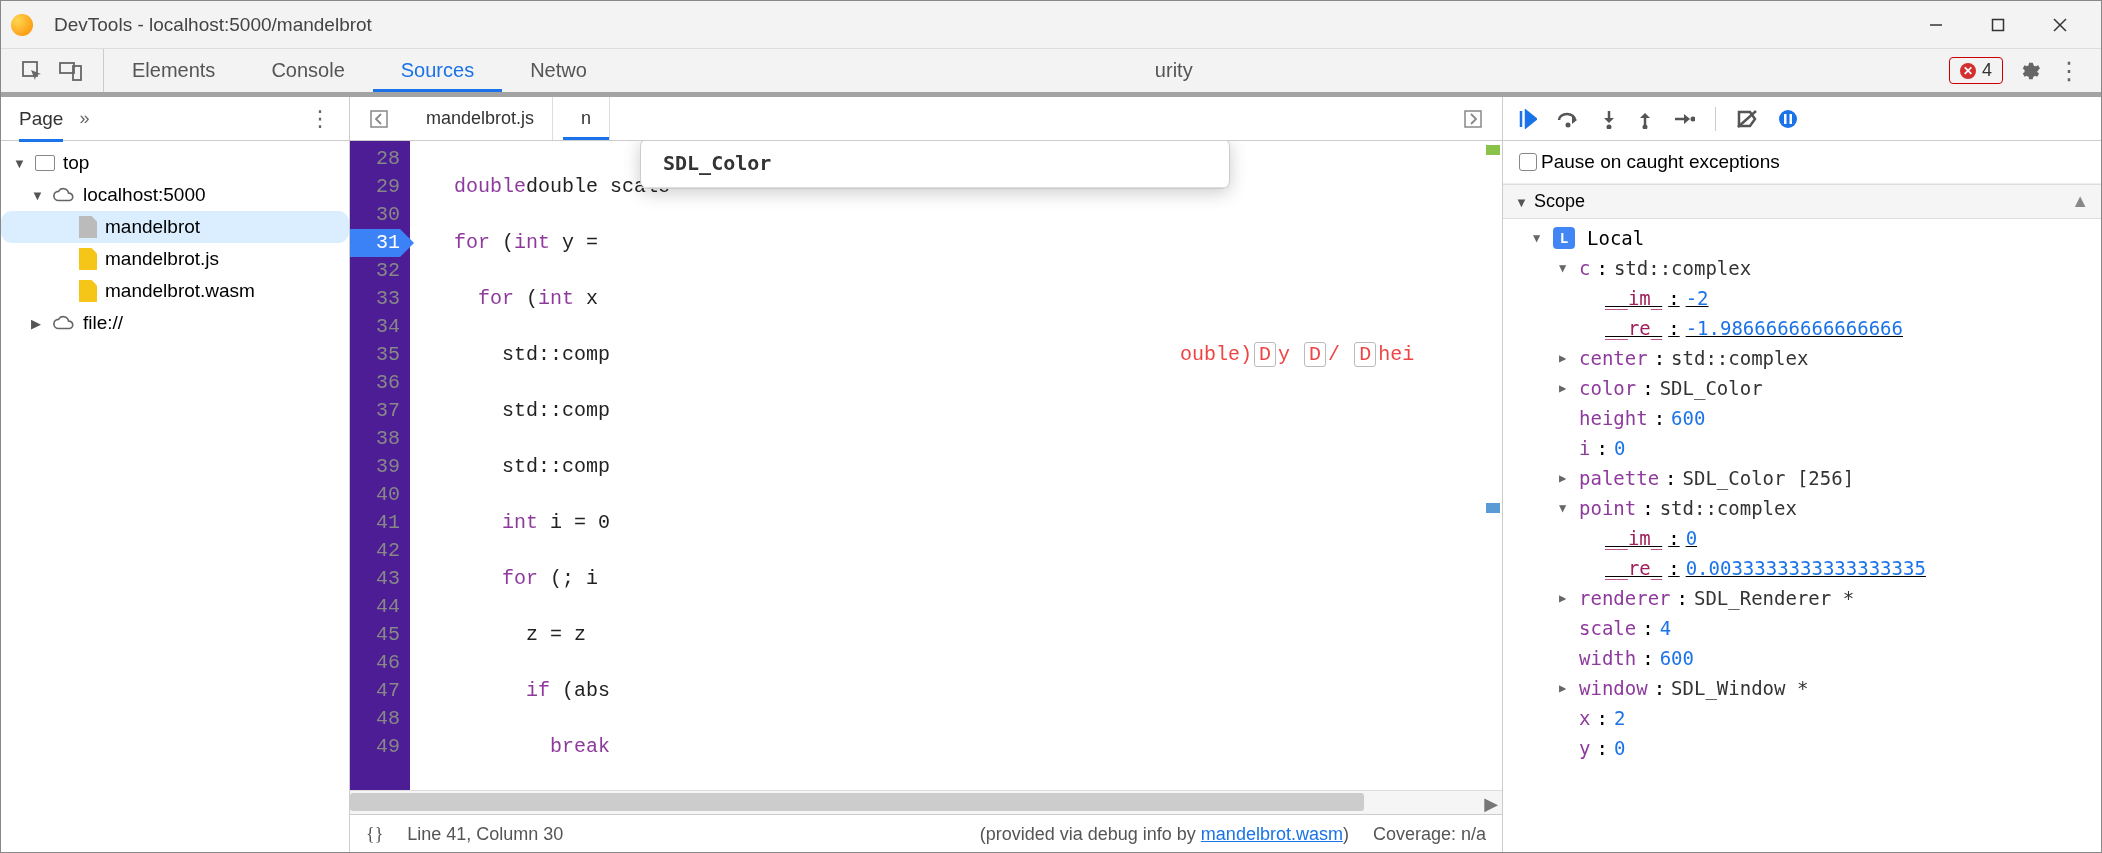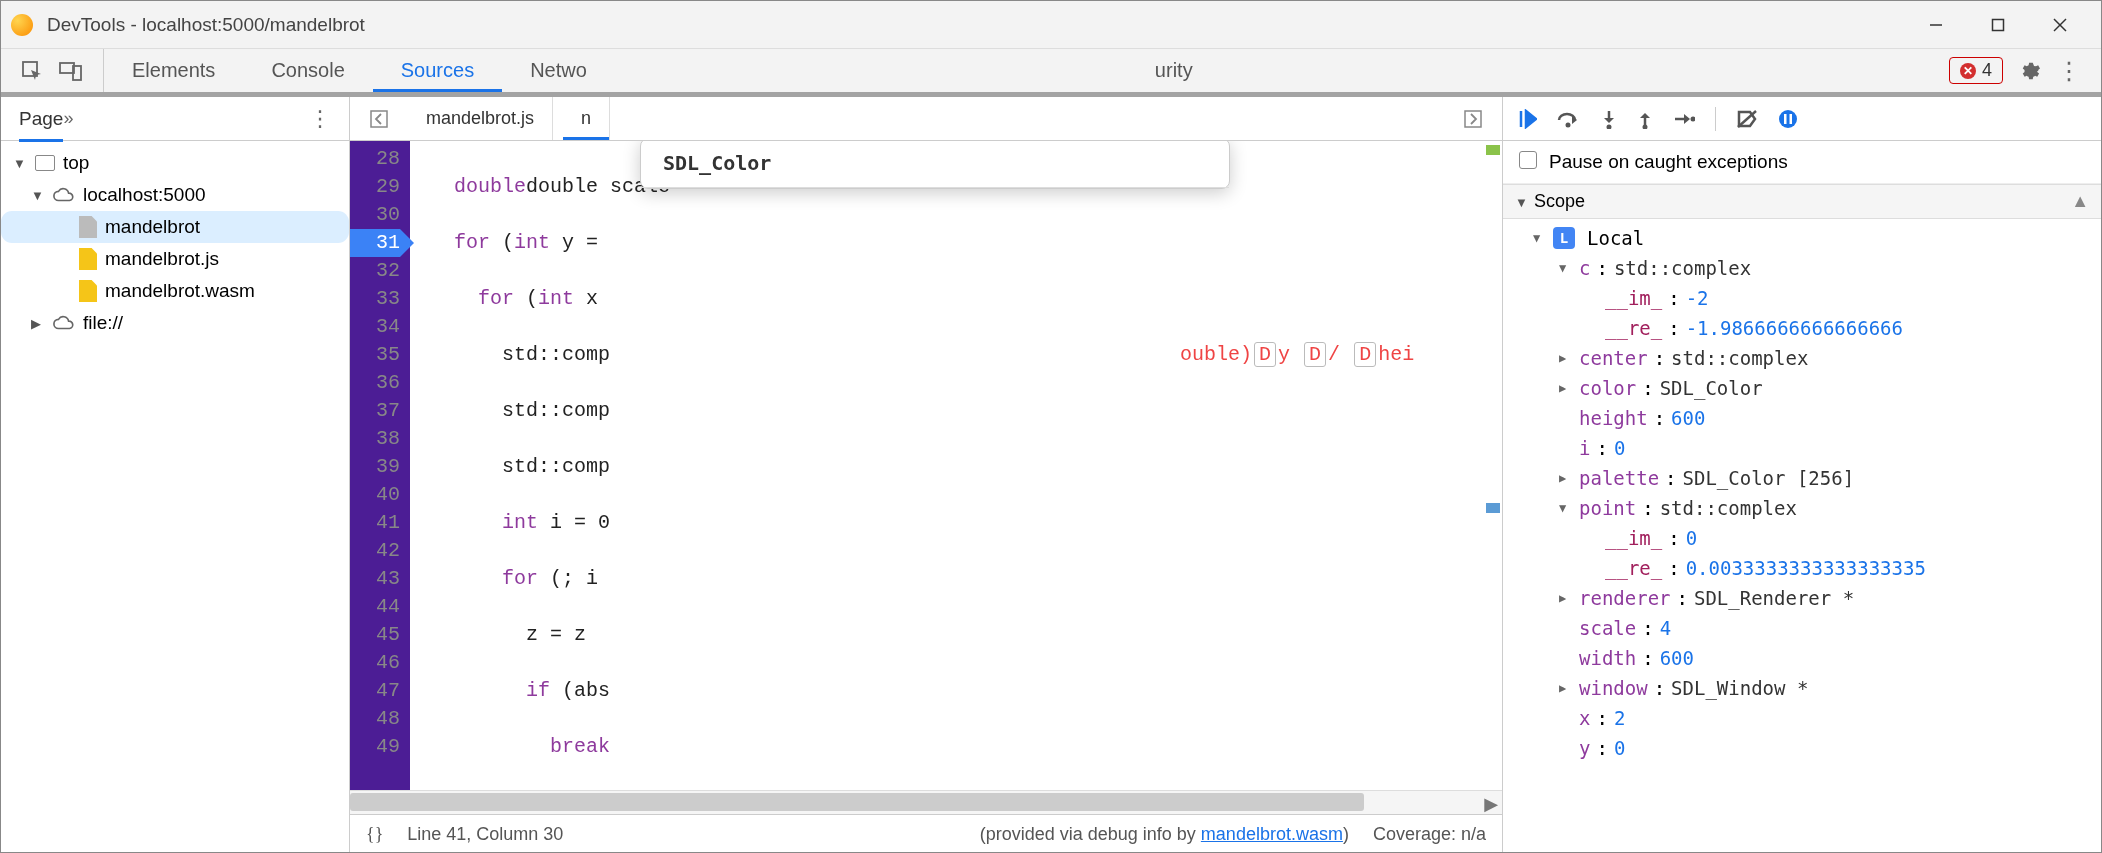--- a/index.html
+++ b/index.html
@@ -1,17 +1,17 @@
 <!DOCTYPE html>
 <html><head>
 <meta charset="utf-8">
 <style>
 * { margin: 0; padding: 0; box-sizing: border-box; }
 body { font-family: "Segoe UI", Arial, sans-serif; font-size: 18px; background: #fff; width: 2102px; height: 853px; overflow: hidden; border: 1px solid #888; }
-.titlebar { height: 48px; background: #f3f3f3; display: flex; align-items: center; padding: 0 10px; border-bottom: 1px solid #ddd; }
+.titlebar { height: 48px; background: #f3f3f3; display: flex; align-items: center; padding: 0 10px; border-bottom: 1px solid #ddd; gap: 7px; }
 .titlebar-icon { width: 22px; height: 22px; border-radius: 50%; background: radial-gradient(circle at 30% 30%, #ffd54f, #fb8c00); margin-right: 14px; }
 .titlebar-text { flex: 1; color: #444; font-size: 19px; }
 .win-btns { display: flex; gap: 0; }
 .win-btn { width: 62px; height: 42px; display: flex; align-items: center; justify-content: center; color: #333; }
 .tabbar { height: 48px; background: #f3f3f3; display: flex; align-items: center; border-bottom: 5px solid #a3a3a3; position: relative; }
 .tab-icons-left { display: flex; gap: 16px; padding: 0 20px; align-items: center; border-right: 1px solid #ccc; height: 100%; }
 .tab-list { display: flex; height: 100%; }
 .tab-item { padding: 0 28px; display: flex; align-items: center; color: #555; cursor: pointer; position: relative; font-size: 20px; }
 .tab-item.active { color: #1a73e8; }
 .tab-item.active::after { content: ''; position: absolute; bottom: 0; left: 0; right: 0; height: 3px; background: #1a73e8; }
@@ -55,33 +55,33 @@
 .tooltip-title { font-weight: bold; padding: 12px 22px; border-bottom: 1px solid #ddd; color: #333; }
 .tooltip-body { padding: 10px 22px 18px; line-height: 30px; }
 .tooltip-body .k { color: #8e3a9d; }
 .tooltip-body .v { color: #1a73e8; }
 .panel-right { width: 598px; display: flex; flex-direction: column; }
 .debug-toolbar { height: 44px; border-bottom: 1px solid #ccc; display: flex; align-items: center; padding: 0 16px; gap: 20px; }
 .debug-btn { color: #555; cursor: pointer; display: flex; align-items: center; }
 .debug-btn.resume { color: #1a73e8; }
 .debug-btn.pause-exc { color: #1a73e8; }
 .sep { width: 1px; height: 24px; background: #ccc; }
-.check-row { display: flex; align-items: flex-start; padding: 10px 16px; gap: 12px; font-size: 19px; border-bottom: 1px solid #eee; }
+.check-row { display: flex; align-items: center; padding: 10px 16px; gap: 4px; font-size: 19px; border-bottom: 1px solid #eee; }
 .checkbox { width: 18px; height: 18px; border: 1.5px solid #888; border-radius: 3px; }
 .scope-hdr { background: #f5f5f5; padding: 6px 12px; display: flex; align-items: center; gap: 6px; font-size: 18px; border-bottom: 1px solid #ddd; border-top: 1px solid #ddd; justify-content: space-between; }
 .scope-body { flex: 1; overflow: auto; font-family: Consolas, monospace; font-size: 19px; line-height: 30px; padding: 4px 0; position: relative; }
 .scope-row { display: flex; align-items: center; padding: 0 14px; gap: 6px; }
 .scope-row .tri-s { width: 14px; font-size: 12px; color: #666; }
 .scope-row .label { color: #8e3a9d; }
 .scope-row .labelp { color: #a11f5c; }
 .scope-row .value { color: #333; }
 .scope-row .valnum { color: #1a73e8; }
 .scope-indent-1 { padding-left: 30px; }
 .scope-indent-2 { padding-left: 56px; }
-.scope-indent-3 { padding-left: 82px; }
+.scope-indent-3 { padding-left: 82px; text-decoration: underline; }
 .local-badge { display: inline-flex; width: 22px; height: 22px; background: #4285f4; color: #fff; font-size: 14px; font-weight: bold; align-items: center; justify-content: center; border-radius: 4px; margin-right: 6px; }
 .hscroll { height: 24px; background: #f5f5f5; border-top: 1px solid #ddd; position: relative; }
 .hscroll-thumb { position: absolute; left: 0; top: 2px; height: 18px; width: 88%; background: #ccc; border-radius: 3px; }
 .hscroll-arrow { position: absolute; right: 4px; top: 2px; color: #777; }
 .vscroll-ind { position: absolute; right: 0; top: 0; width: 18px; height: 100%; }
 .vscroll-mark { position: absolute; right: 2px; width: 14px; height: 10px; background: #8bc34a; }
 svg { display: block; }
 </style>
 </head>
 <body>
@@ -141,21 +141,21 @@
           <path fill="#666" d="M12 8a4 4 0 100 8 4 4 0 000-8zm9 4a7 7 0 00-.1-1.2l2-1.6-2-3.4-2.4 1a7 7 0 00-2-.1L15 3h-4l-.5 2.6a7 7 0 00-2 1.2l-2.4-1-2 3.4 2 1.6A7 7 0 006 12c0 .4 0 .8.1 1.2l-2 1.6 2 3.4 2.4-1a7 7 0 002 1.2L11 21h4l.5-2.6a7 7 0 002-1.2l2.4 1 2-3.4-2-1.6c.1-.4.1-.8.1-1.2z"></path>
         </svg>
       </span>
     <span style="font-size:24px;color:#666">⋮</span>
   </div>
 </div>
 
 <div class="main">
   <div class="panel-left">
     <div class="panel-left-header">
-      <div style="display:flex;align-items:center">
+      <div style="display:flex;gap:16px;align-items:center">
         <span class="page-tab">Page</span>
         <span style="color:#666">»</span>
       </div>
       <span style="color:#666;font-size:22px">⋮</span>
     </div>
     <div class="tree">
       <div class="tree-row">
         <span class="tri">▼</span>
         <span class="folder-icon"></span>
         <span>top</span>

